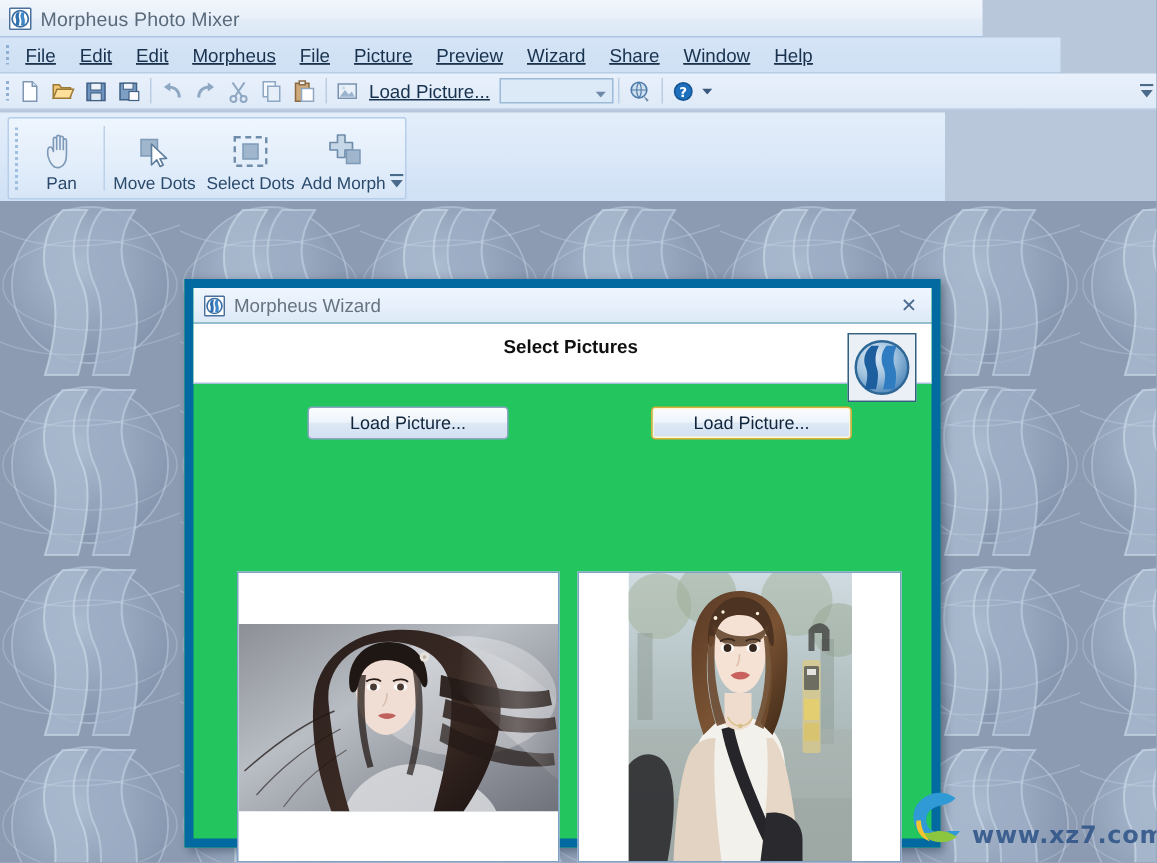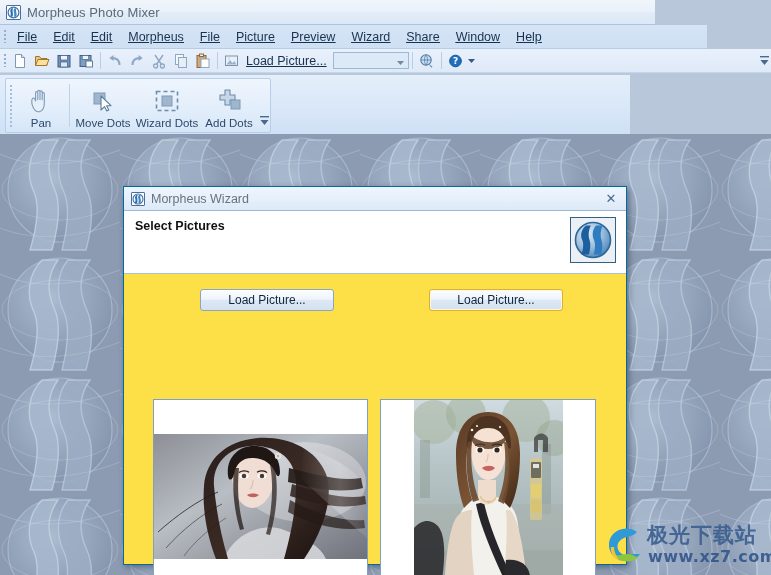--- a/index.html
+++ b/index.html
@@ -99,42 +99,42 @@
     overflow:hidden;background:#8e9db4;
   }
   .canvas .tilewrap{position:absolute;inset:0;display:grid;
     grid-template-columns:repeat(7,120px);grid-auto-rows:120px;}
   .tile{position:relative;overflow:hidden;background:#8d9cb3;}
   .tile svg{display:block;}
 
   
   .dialog{
     position:absolute;left:123px;top:186px;width:504px;height:379px;
-    background:#fde047;
-    border:1px solid #0369a1;
+    background:#22c55e;
+    border:6px solid #0369a1;
     box-shadow:2px 2px 6px rgba(20,35,55,.45);
     box-sizing:border-box;
     display:flex;flex-direction:column;
   }
   .dlg-title{
     height:24px;flex:none;
     background:linear-gradient(to bottom,#eef5fd 0%,#e7f0fb 50%,#dde9f8 100%);
     border-bottom:1px solid #9bb8d8;
     display:flex;align-items:center;padding:0 4px 0 7px;box-sizing:border-box;
   }
   .dlg-icon{width:14px;height:14px;border:1px solid #4a6f9c;background:#fff;
     margin-right:6px;flex:none;box-sizing:border-box;overflow:hidden;border-radius:1px;}
   .dlg-title-text{color:#65747f;font-size:12.5px;flex:1;}
   .dlg-close{
     width:22px;height:18px;display:flex;align-items:center;justify-content:center;
     color:#4a6b8e;font-size:13px;font-family:"Liberation Sans",sans-serif;cursor:default;flex:none;
   }
   .dlg-header{
-    height:63px;flex:none;background:#ffffff;border-bottom:1px solid #a7c0dc;
-    position:relative;box-sizing:border-box;padding:8px 0 0 11px;
+    height:40px;flex:none;background:#ffffff;border-bottom:1px solid #a7c0dc;
+    position:relative;box-sizing:border-box;padding:8px 0 0 11px;text-align:center;
   }
   .dlg-h-title{font-size:12.5px;font-weight:bold;color:#111;}
   .dlg-h-sub{font-size:12.5px;color:#1a1a1a;margin-top:7px;margin-left:22px;}
   .dlg-h-logo{
     position:absolute;right:10px;top:6px;width:46px;height:46px;
     border:1px solid #34617f;background:#e9eff5;box-sizing:border-box;overflow:hidden;
   }
   .dlg-body{flex:1;position:relative;}
 
   .load-row{position:absolute;left:0;top:0;width:100%;height:44px;}
@@ -354,31 +354,31 @@
         <span class="cap">Move Dots</span>
       </span>
 
       <span class="big-btn" style="width:66px">
         <span class="glyph">
           <svg width="30" height="28" viewBox="0 0 30 28">
             <rect x="4.5" y="4.5" width="21" height="19" fill="none" stroke="#6f8ca9" stroke-width="1.6" stroke-dasharray="4,3"></rect>
             <rect x="10" y="9" width="10" height="10" fill="#9fb6cd" stroke="#7e9ab8"></rect>
           </svg>
         </span>
-        <span class="cap">Wizard Dots</span>
+        <span class="cap">Select Dots</span>
       </span>
 
       <span class="big-btn" style="width:58px">
         <span class="glyph">
           <svg width="30" height="28" viewBox="0 0 30 28">
             <path d="M11 3 L16 3 L16 8 L21 8 L21 13 L16 13 L16 18 L11 18 L11 13 L6 13 L6 8 L11 8 Z" fill="#c6d7e8" stroke="#6f8ca9" stroke-width="1.1" stroke-linejoin="round"></path>
             <rect x="17" y="13" width="9" height="9" fill="#9fb6cd" stroke="#7e9ab8"></rect>
           </svg>
         </span>
-        <span class="cap">Add Dots</span>
+        <span class="cap">Add Morph</span>
       </span>
 
       <span class="ribbon-more">
         <svg width="9" height="11" viewBox="0 0 9 11">
           <rect x="0" y="0" width="9" height="1.4" fill="#4a6a8c"></rect>
           <path d="M0.5 4 L8.5 4 L4.5 9 Z" fill="#4a6a8c"></path>
         </svg>
       </span>
     </div>
   </div>
@@ -1153,17 +1153,16 @@
 
     </div>
   </div>
 
   <div class="watermark">
     <svg width="42" height="42" viewBox="0 0 42 42" style="position:absolute;left:0;top:2px">
       <path d="M33 9 C24 2 10 6 6 16 C2 27 10 38 22 38 C28 38 33 35 36 31 L28 31 C25 33 21 33 18 31 C12 28 12 19 18 16 C23 13 29 14 33 9 Z" fill="#2f9ad6"></path>
       <path d="M9 31 C14 39 26 41 34 35 C29 31 22 30 17 32 C14 33 11 32 9 31 Z" fill="#8cc63f"></path>
       <path d="M7 24 C6 30 10 36 16 38 C12 33 10 29 10 24 Z" fill="#f4c430"></path>
     </svg>
-    <span class="wm-text1">极光下载站</span>
     <span class="wm-text2">www.xz7.com</span>
   </div>
 
 </div>
 
 </body></html>

